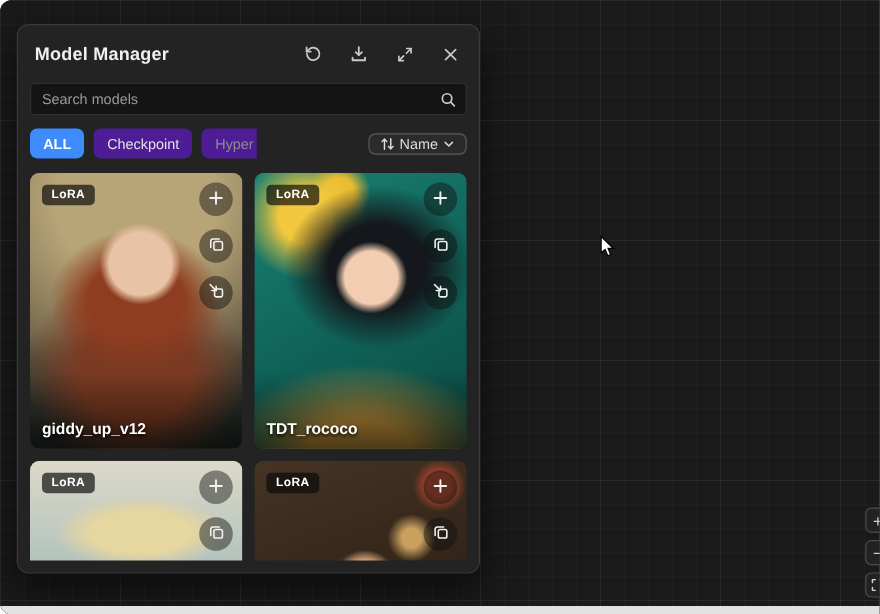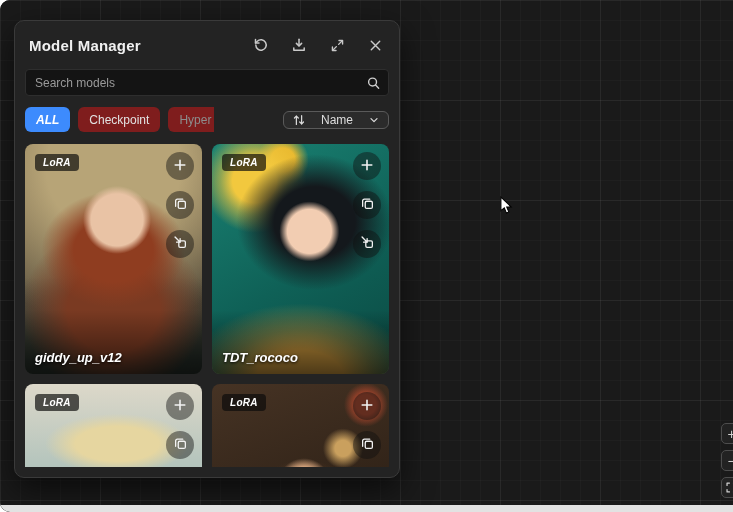--- a/index.html
+++ b/index.html
@@ -48,44 +48,44 @@
   .search-input::placeholder{color:#9a9a9a;}
   .search-icon{
     position:absolute;right:8px;top:50%;transform:translateY(-50%);
     color:#cccccc;display:flex;
   }
   .filter-row{
     display:flex;align-items:center;gap:8px;margin:11px 10px 0 10px;min-width:0;
   }
   .chip{
     height:25px;display:flex;align-items:center;padding:0 11px;
-    background:#7f1d1d;color:#e2e2e2;font-size:12px;border-radius:6px;
+    background:#4c1d95;color:#e2e2e2;font-size:12px;border-radius:6px;
     border:none;cursor:pointer;white-space:nowrap;flex-shrink:0;
     font-family:inherit;
   }
-  .chip-active{background:#3d8bfd;color:#ffffff;font-weight:700;font-style:italic;}
+  .chip-active{background:#3d8bfd;color:#ffffff;font-weight:700;}
   .chip-dim{
     color:#8d8d8d;width:46px;padding-right:0;overflow:hidden;flex-shrink:1;min-width:0;
     border-top-right-radius:0;border-bottom-right-radius:0;justify-content:flex-start;
   }
   .sort-btn{
-    margin-left:auto;flex-shrink:0;display:flex;align-items:center;gap:15px;
+    margin-left:auto;flex-shrink:0;display:flex;align-items:center;gap:3px;
     height:18px;padding:0 8px;background:#2b2b2b;border:1px solid #5a5a5a;
     border-radius:6px;color:#dddddd;font-size:12px;cursor:pointer;
     font-family:inherit;
   }
   
   .cards{
     flex:1;min-height:0;overflow:hidden;
     margin:12px 10px 10px 10px;
     display:grid;grid-template-columns:1fr 1fr;gap:10px;
     grid-auto-rows:230px;
   }
   .card{
-    position:relative;border-radius:8px;overflow:hidden;background:#333;cursor:pointer;font-style:italic;
+    position:relative;border-radius:8px;overflow:hidden;background:#333;cursor:pointer;
   }
   .card-shade{
     position:absolute;left:0;right:0;bottom:0;height:64px;
     background:linear-gradient(transparent, rgba(0,0,0,.6));
   }
   .badge{
     position:absolute;top:10px;left:10px;
     background:rgba(10,10,10,.68);color:#fff;
     font-size:10px;font-weight:700;padding:3px 8px;border-radius:4px;letter-spacing:.3px;
   }

